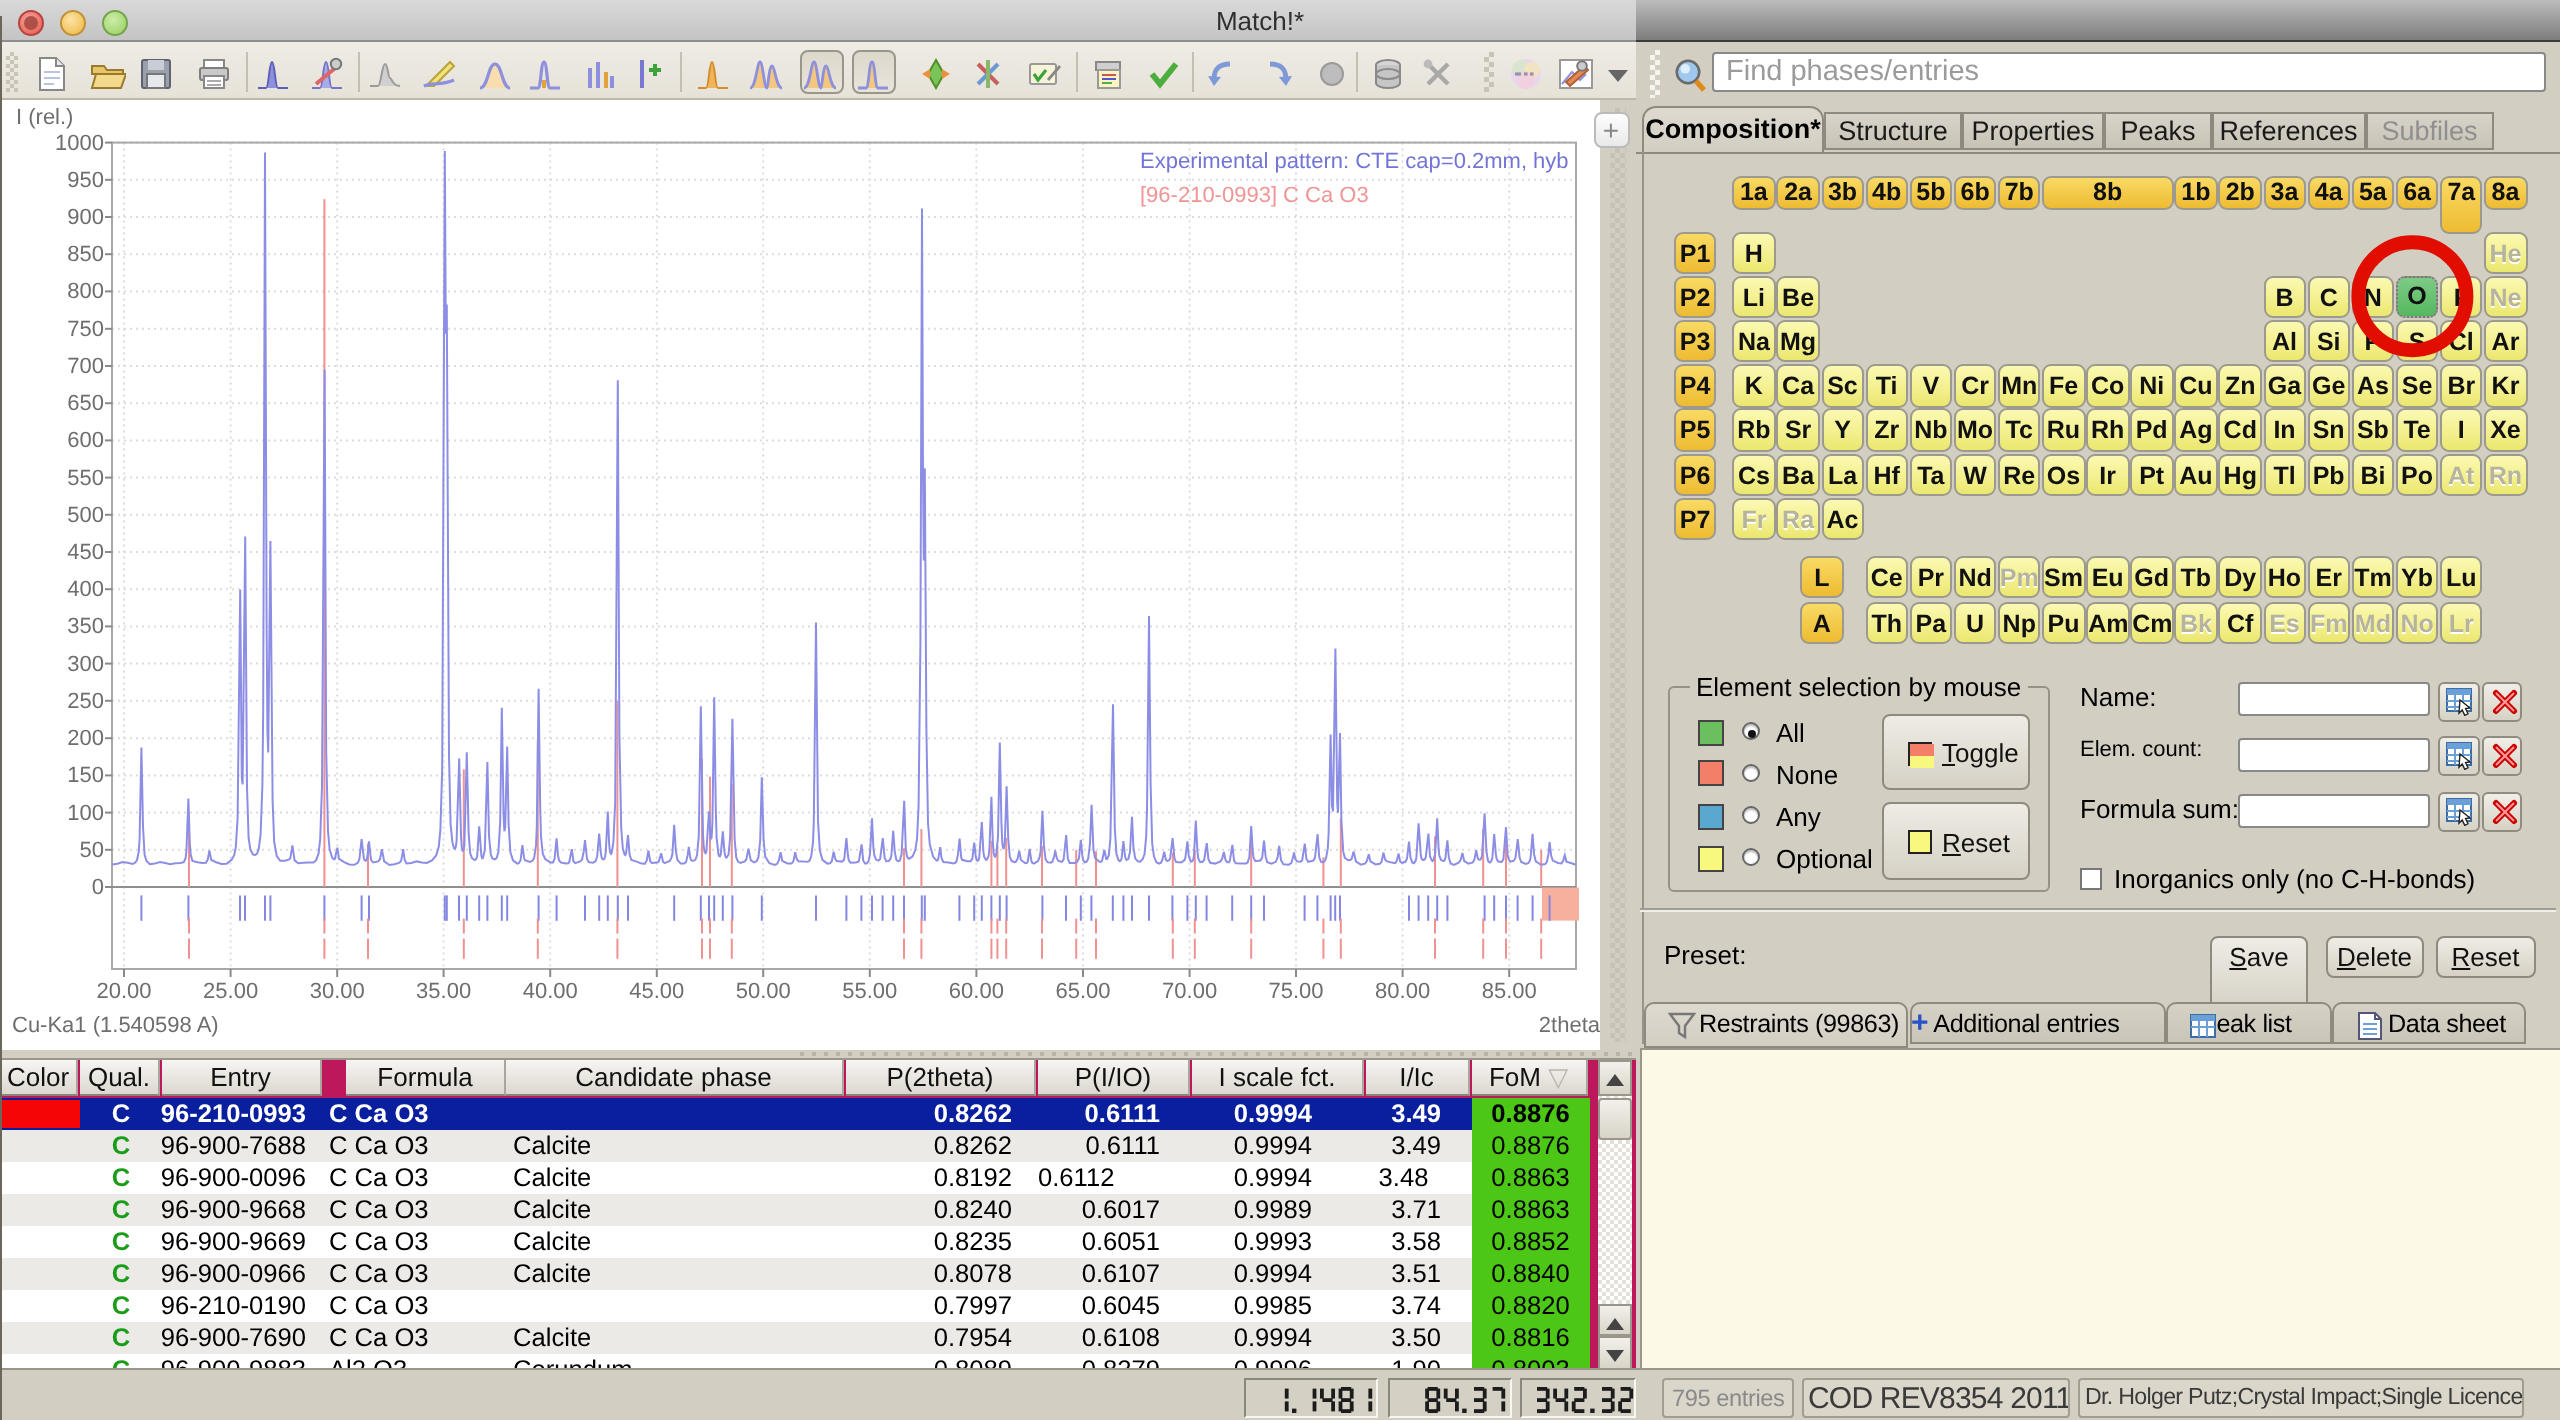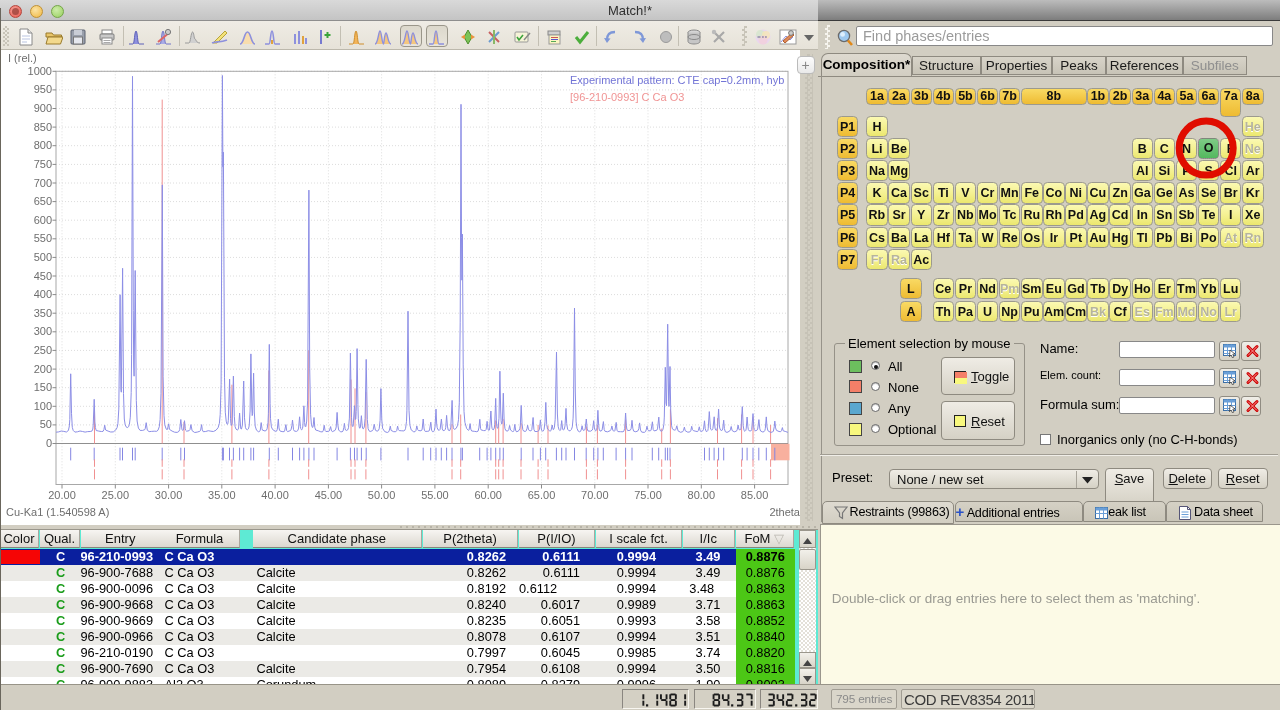--- a/index.html
+++ b/index.html
@@ -10,21 +10,21 @@
 #title{position:absolute;top:3px;left:560px;width:140px;text-align:center;font-size:13px;color:#303030;font-weight:500}
 
 #toolbar{left:0;top:21px;width:818px;height:29px;background:linear-gradient(#efece5,#e6e2d8);border-bottom:1px solid #bcb8ac}
 .press{position:absolute;top:4px;width:22px;height:22px;border:1px solid #9a968a;border-radius:4px;background:linear-gradient(#dcd8cc,#e8e4da)}
 
 #chart{left:0;top:50px;width:800px;height:475px;background:#fff}
 #plusbtn{position:absolute;left:796.5px;top:55.5px;width:18px;height:18px;border:1px solid #bbb;border-radius:4px;background:linear-gradient(#fdfdfd,#e9e9e9);color:#888;font-size:14px;line-height:16px;text-align:center}
 
 #hsplit{left:0;top:525px;width:818px;height:4px;background:#d2cec2}
 
-#dtable{left:0;top:529px;width:818px;height:155px;background:#5eead4;border-top:1px solid #9a968c;overflow:hidden}
+#dtable{left:0;top:529px;width:818px;height:155px;background:#be185d;border-top:1px solid #9a968c;overflow:hidden}
 .th{position:absolute;top:0;height:18px;background:linear-gradient(#f7f5f2,#dcd8d0);border-right:1px solid #aaa69e;border-bottom:1px solid #89857b;font-size:13px;text-align:center;line-height:17px;color:#111}
 .tr-sel,.tr-g,.tr-w{position:absolute;left:0;width:795px;font-size:12.8px;line-height:16px;white-space:nowrap}
 .tr-sel{background:#0a1f9e;color:#fff;font-weight:bold}
 .tr-g{background:#ebeae6;color:#000}
 .tr-w{background:#fff;color:#000}
 .qc-g{color:#1a9c1a;font-weight:bold}
 .qc-w{color:#fff;font-weight:bold}
 
 .sbtn{position:absolute;left:799px;width:16.5px;background:linear-gradient(#f2f0ea,#d8d4c8);border:1px solid #9a968c;text-align:center}
 
@@ -500,21 +500,21 @@
     <div style="position:absolute;left:5px;top:4px;width:8px;height:467px;background:repeating-conic-gradient(#c6c2b6 0% 25%,transparent 0% 50%) 0 0/5px 5px"></div>
   </div>
 <div class="abs" id="plusbtn" style="z-index:20">+</div>
 <div class="abs" id="hsplit">
     <div style="position:absolute;left:400px;top:1px;width:418px;height:2px;background:repeating-linear-gradient(90deg,#b8b4a8 0 2px,transparent 2px 6px)"></div>
   </div>
 <div class="abs" id="dtable">
     <div class="th" style="left:0px;width:39px">Color</div>
     <div class="th" style="left:40px;width:40px">Qual.</div>
     <div class="th" style="left:81px;width:79.5px">Entry</div>
-    <div class="th" style="left:160px;width:80px">Formula</div>
+    <div class="th" style="left:173px;width:80px">Formula</div>
     <div class="th" style="left:252.5px;width:169.5px">Candidate phase</div>
     <div class="th" style="left:423px;width:95px">P(2theta)</div>
     <div class="th" style="left:519px;width:76px">P(I/IO)</div>
     <div class="th" style="left:596px;width:86px">I scale fct.</div>
     <div class="th" style="left:683px;width:51.5px">I/Ic</div>
     <div class="th" style="left:735.5px;width:58.5px">FoM <span style="color:#b9b6af">▽</span></div>
     <div style="position:absolute;left:0;top:18.5px;width:799px;height:136px;overflow:hidden">
       <div class="tr-sel" style="top:0.0px;height:16.1px">
         <div style="position:absolute;left:1px;width:39px;top:1px;bottom:1px;background:#f60505"></div>
         <div style="position:absolute;left:40px;width:41px;text-align:center"><span class="qc-w">C</span></div>
@@ -693,20 +693,21 @@
         <rect x="44.4" y="10.7" width="1.9" height="5.0"></rect>
         <rect x="40.0" y="14.6" width="5.1" height="1.9"></rect>
         <rect x="49.3" y="3.5" width="5.1" height="1.9"></rect>
         <rect x="53.7" y="4.3" width="1.9" height="5.0"></rect>
         <rect x="49.3" y="9.1" width="5.1" height="1.9"></rect>
         <rect x="48.1" y="10.7" width="1.9" height="5.0"></rect>
         <rect x="49.3" y="14.6" width="5.1" height="1.9"></rect>
       </svg></div>
     <div class="sbox" style="left:831px;width:66px;color:#8a8a8a;font-size:11.8px">795 entries</div>
     <div class="sbox" style="left:901px;width:134px;font-size:15px;letter-spacing:-0.4px;padding:0 2px;line-height:19px">COD REV8354 2011.02.04</div>
+    <div class="sbox" style="left:1038.5px;width:223px;padding:0 3px;font-size:11.6px;letter-spacing:-0.35px">Dr. Holger Putz;Crystal Impact;Single Licence</div>
   </div>
 <div class="abs" id="rp">
     <div style="position:absolute;left:7px;top:4px;width:5px;height:24px;background:repeating-conic-gradient(#f6f4ee 0% 25%,transparent 0% 50%) 0 0/5px 5px"></div>
     <svg style="position:absolute;left:17px;top:7px" width="20" height="19">
       <circle cx="9" cy="8" r="5.6" fill="#9ec8ee" stroke="#6a6a6a" stroke-width="1.3"></circle>
       <circle cx="7.6" cy="6.4" r="2.4" fill="#ddeefc"></circle>
       <line x1="13" y1="12.5" x2="17" y2="17" stroke="#e08818" stroke-width="2.6"></line>
     </svg>
     <div class="tf" style="left:38px;top:5px;width:417px;height:20px;font-size:14.5px;color:#9b9b9b;line-height:19px;padding-left:6px">Find phases/entries</div>
     <div style="position:absolute;left:0;top:54.5px;width:462px;height:1px;background:#8e8a80"></div>
@@ -942,23 +943,20 @@
         <g stroke="#ff9a9a" stroke-width="1">
           <line x1="3" y1="2.5" x2="12" y2="11.5"></line>
           <line x1="12" y1="2.5" x2="3" y2="11.5"></line>
         </g>
       </svg></div>
     <div style="position:absolute;left:222px;top:412.5px;width:11px;height:11px;background:#fff;border:1px solid #777"></div>
     <div style="position:absolute;left:239px;top:411px;font-size:13px">Inorganics only (no C-H-bonds)</div>
     <div style="position:absolute;left:2px;top:432.5px;width:458px;height:1px;background:#a19d93"></div>
     <div style="position:absolute;left:2px;top:433.5px;width:458px;height:1px;background:#f0eee8"></div>
     <div style="position:absolute;left:14px;top:449px;font-size:13px">Preset:</div>
-    <div class="btn" style="left:71px;top:447.5px;width:210px;height:20px;text-align:left;line-height:19px;padding-left:7px">None / new set<div style="position:absolute;right:21px;top:1px;height:17px;width:1px;background:#a8a49a"></div><svg style="position:absolute;right:5px;top:7px" width="11" height="7">
-        <path d="M0,0 h11 l-5.5,6.5 z" fill="#222"></path>
-      </svg></div>
     <div class="btn" style="left:287px;top:446.5px;width:49px;height:38px;line-height:20px"><u>S</u>ave</div>
     <div class="btn" style="left:344.5px;top:446.5px;width:49.5px;height:21.5px;line-height:20px"><u>D</u>elete</div>
     <div class="btn" style="left:400px;top:446.5px;width:49.5px;height:21.5px;line-height:20px"><u>R</u>eset</div>
     <div class="tab2" style="left:3.5px;width:132px;height:23px;background:linear-gradient(#dedad0,#d2cec2);z-index:2"><svg style="position:absolute;left:11px;top:4px" width="15" height="14">
         <path d="M1,1 h12 l-4.5,6 v5.5 l-3,-2 v-3.5 z" fill="none" stroke="#777" stroke-width="1.2"></path>
       </svg><span style="margin-left:27px">Restraints (99863)</span></div>
     <div class="tab2" style="left:136.5px;width:128px"><span style="color:#2a52c8;font-weight:bold;font-size:15px">+</span> Additional entries</div>
     <div class="tab2" style="left:265px;width:82.5px"><svg style="position:absolute;left:11px;top:4.5px" width="13" height="12">
         <rect x="0.5" y="0.5" width="12" height="11" fill="#fff" stroke="#3a6ea5"></rect>
         <rect x="0.5" y="0.5" width="12" height="3" fill="#6a9fd8"></rect>
@@ -969,13 +967,12 @@
     <div class="tab2" style="left:348px;width:97px"><svg style="position:absolute;left:12px;top:3.5px" width="12" height="14">
         <path d="M0.5,0.5 h8 l3,3 v10 h-11 z" fill="#fff" stroke="#557"></path>
         <path d="M8.5,0.5 v3 h3" fill="none" stroke="#557"></path>
         <g stroke="#6a9fd8">
           <line x1="2.5" y1="6" x2="9.5" y2="6"></line>
           <line x1="2.5" y1="8.5" x2="9.5" y2="8.5"></line>
           <line x1="2.5" y1="11" x2="9.5" y2="11"></line>
         </g>
       </svg><span style="margin-left:27px">Data sheet</span></div>
     <div style="position:absolute;left:2px;top:502.5px;width:460px;height:160.5px;background:#fcfae6;border-top:1px solid #9a968c;border-left:1px solid #9a968c"></div>
-    <div style="position:absolute;left:0;top:570px;width:396px;text-align:center;font-size:13.5px;color:#9a9a92">Double-click or drag entries here to select them as 'matching'.</div>
   </div>
 </body></html>

